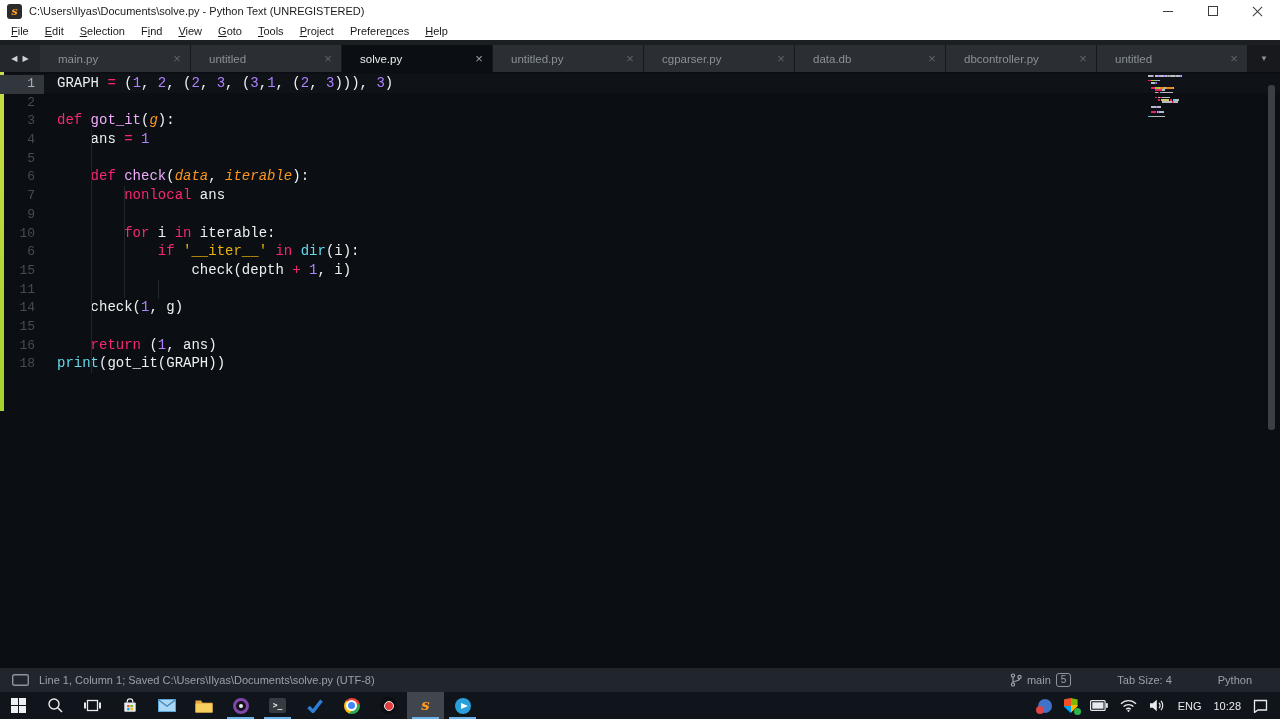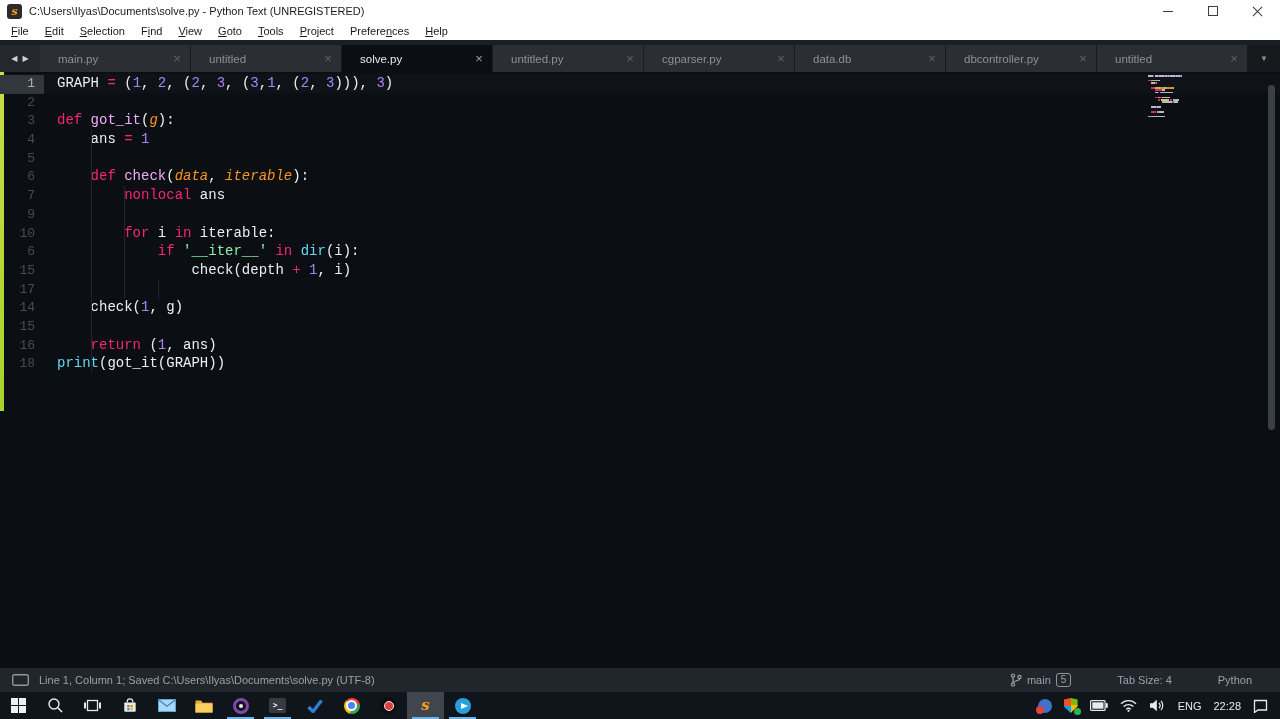--- a/index.html
+++ b/index.html
@@ -54,21 +54,21 @@
           font-family:Liberation Mono, monospace;font-size:14px;line-height:18.7px}
   .gbar{position:absolute;left:0;top:0;width:4px;height:339px;background:linear-gradient(#c9dd45,#a6d22e)}
   #code-lines{position:absolute;top:2px;left:0;right:0}
   .line{white-space:pre;height:18.7px}
   .line.cur{background:rgba(255,255,255,0.02)}
   .ln{display:inline-block;width:44px;box-sizing:border-box;padding-right:9px;text-align:right;
       color:#434c55;font-size:13px}
   .line.cur .ln{background:#31373d;color:#a6afb7}
   .code{padding-left:13px}
   .t{color:#edf0f2}.k{color:#f92672}.f{color:#f0abfc}.p{color:#fd971f;font-style:italic}
-  .b{color:#66d9ef}.n{color:#ae81ff}.s{color:#86efac}
+  .b{color:#66d9ef}.n{color:#ae81ff}.s{color:#eab308}
   .iguide{position:absolute;width:1px;background:#20262d}
   #minimap{position:absolute;left:1148px;top:3px;width:48px}
   .mm-line{height:2.4px;white-space:nowrap;font-size:0}
   .mm-seg{display:inline-block;height:1.7px;vertical-align:top;opacity:.9}
   .sb-thumb{position:absolute;right:5px;top:13px;width:7px;height:345px;background:#3a4046;border-radius:3px}
 
   
   .statusbar{position:absolute;top:668px;left:0;right:0;height:24px;background:#21262c;
              display:flex;align-items:center;color:#99a1aa;font-size:11px}
   .sb-left{display:flex;align-items:center;gap:10px;padding-left:12px;flex:1;min-width:0;white-space:nowrap}
@@ -195,21 +195,21 @@
       <div class="line"><span class="ln">2</span><span class="code"></span></div>
       <div class="line"><span class="ln">3</span><span class="code"><span class="k">def </span><span class="f">got_it</span><span class="t">(</span><span class="p">g</span><span class="t">):</span></span></div>
       <div class="line"><span class="ln">4</span><span class="code"><span class="t">    ans </span><span class="k">=</span><span class="t"> </span><span class="n">1</span></span></div>
       <div class="line"><span class="ln">5</span><span class="code"></span></div>
       <div class="line"><span class="ln">6</span><span class="code"><span class="t">    </span><span class="k">def </span><span class="f">check</span><span class="t">(</span><span class="p">data</span><span class="t">, </span><span class="p">iterable</span><span class="t">):</span></span></div>
       <div class="line"><span class="ln">7</span><span class="code"><span class="t">        </span><span class="k">nonlocal</span><span class="t"> ans</span></span></div>
       <div class="line"><span class="ln">9</span><span class="code"></span></div>
       <div class="line"><span class="ln">10</span><span class="code"><span class="t">        </span><span class="k">for</span><span class="t"> i </span><span class="k">in</span><span class="t"> iterable:</span></span></div>
       <div class="line"><span class="ln">6</span><span class="code"><span class="t">            </span><span class="k">if</span><span class="t"> </span><span class="s">'__iter__'</span><span class="t"> </span><span class="k">in</span><span class="t"> </span><span class="b">dir</span><span class="t">(i):</span></span></div>
       <div class="line"><span class="ln">15</span><span class="code"><span class="t">                check(depth </span><span class="k">+</span><span class="t"> </span><span class="n">1</span><span class="t">, i)</span></span></div>
-      <div class="line"><span class="ln">17</span><span class="code"></span></div>
+      <div class="line"><span class="ln">11</span><span class="code"></span></div>
       <div class="line"><span class="ln">14</span><span class="code"><span class="t">    check(</span><span class="n">1</span><span class="t">, g)</span></span></div>
       <div class="line"><span class="ln">15</span><span class="code"></span></div>
       <div class="line"><span class="ln">16</span><span class="code"><span class="t">    </span><span class="k">return</span><span class="t"> (</span><span class="n">1</span><span class="t">, ans)</span></span></div>
       <div class="line"><span class="ln">18</span><span class="code"><span class="b">print</span><span class="t">(got_it(GRAPH))</span></span></div>
     </div>
   <div class="iguide" style="left:91px;top:58px;height:243px"></div>
   <div class="iguide" style="left:124px;top:114px;height:112px"></div>
   <div class="iguide" style="left:158px;top:208px;height:19px"></div>
   <div id="minimap">
       <div class="mm-line"><span class="mm-seg" style="width: 5.1px; background: rgb(201, 206, 211);"></span><span class="mm-seg" style="width: 0.85px; background: rgb(249, 38, 114);"></span><span class="mm-seg" style="width: 0.85px; background: transparent;"></span><span class="mm-seg" style="width: 0.85px; background: rgb(201, 206, 211);"></span><span class="mm-seg" style="width: 0.85px; background: rgb(174, 129, 255);"></span><span class="mm-seg" style="width: 1.7px; background: rgb(201, 206, 211);"></span><span class="mm-seg" style="width: 0.85px; background: rgb(174, 129, 255);"></span><span class="mm-seg" style="width: 2.55px; background: rgb(201, 206, 211);"></span><span class="mm-seg" style="width: 0.85px; background: rgb(174, 129, 255);"></span><span class="mm-seg" style="width: 1.7px; background: rgb(201, 206, 211);"></span><span class="mm-seg" style="width: 0.85px; background: rgb(174, 129, 255);"></span><span class="mm-seg" style="width: 2.55px; background: rgb(201, 206, 211);"></span><span class="mm-seg" style="width: 0.85px; background: rgb(174, 129, 255);"></span><span class="mm-seg" style="width: 0.85px; background: rgb(201, 206, 211);"></span><span class="mm-seg" style="width: 0.85px; background: rgb(174, 129, 255);"></span><span class="mm-seg" style="width: 2.55px; background: rgb(201, 206, 211);"></span><span class="mm-seg" style="width: 0.85px; background: rgb(174, 129, 255);"></span><span class="mm-seg" style="width: 1.7px; background: rgb(201, 206, 211);"></span><span class="mm-seg" style="width: 0.85px; background: rgb(174, 129, 255);"></span><span class="mm-seg" style="width: 4.25px; background: rgb(201, 206, 211);"></span><span class="mm-seg" style="width: 0.85px; background: rgb(174, 129, 255);"></span><span class="mm-seg" style="width: 0.85px; background: rgb(201, 206, 211);"></span></div>
@@ -368,20 +368,20 @@
         </span>
         <span class="tray-ic">
           <svg width="17" height="13" viewBox="0 0 17 13">
             <polygon points="1,4.3 3.8,4.3 7.8,0.8 7.8,12.2 3.8,8.7 1,8.7" fill="#e8ebee"></polygon>
             <path d="M10 3.8 A4.2 4.2 0 0 1 10 9.2" fill="none" stroke="#e8ebee" stroke-width="1.2"></path>
             <path d="M12 1.9 A7 7 0 0 1 12 11.1" fill="none" stroke="#e8ebee" stroke-width="1.2"></path>
           </svg>
         </span>
       </div>
     <span>ENG</span>
-    <span>22:28</span>
+    <span>10:28</span>
     <span id="tray-right" class="tray-ic">
         <svg width="15" height="14" viewBox="0 0 15 14">
           <path d="M1.5 1.5 h12 v9.5 h-8.5 l-3.5 2.5 z" fill="none" stroke="#e8ebee" stroke-width="1.3"></path>
         </svg>
       </span>
   </div>
 </div>
 
 </body></html>

